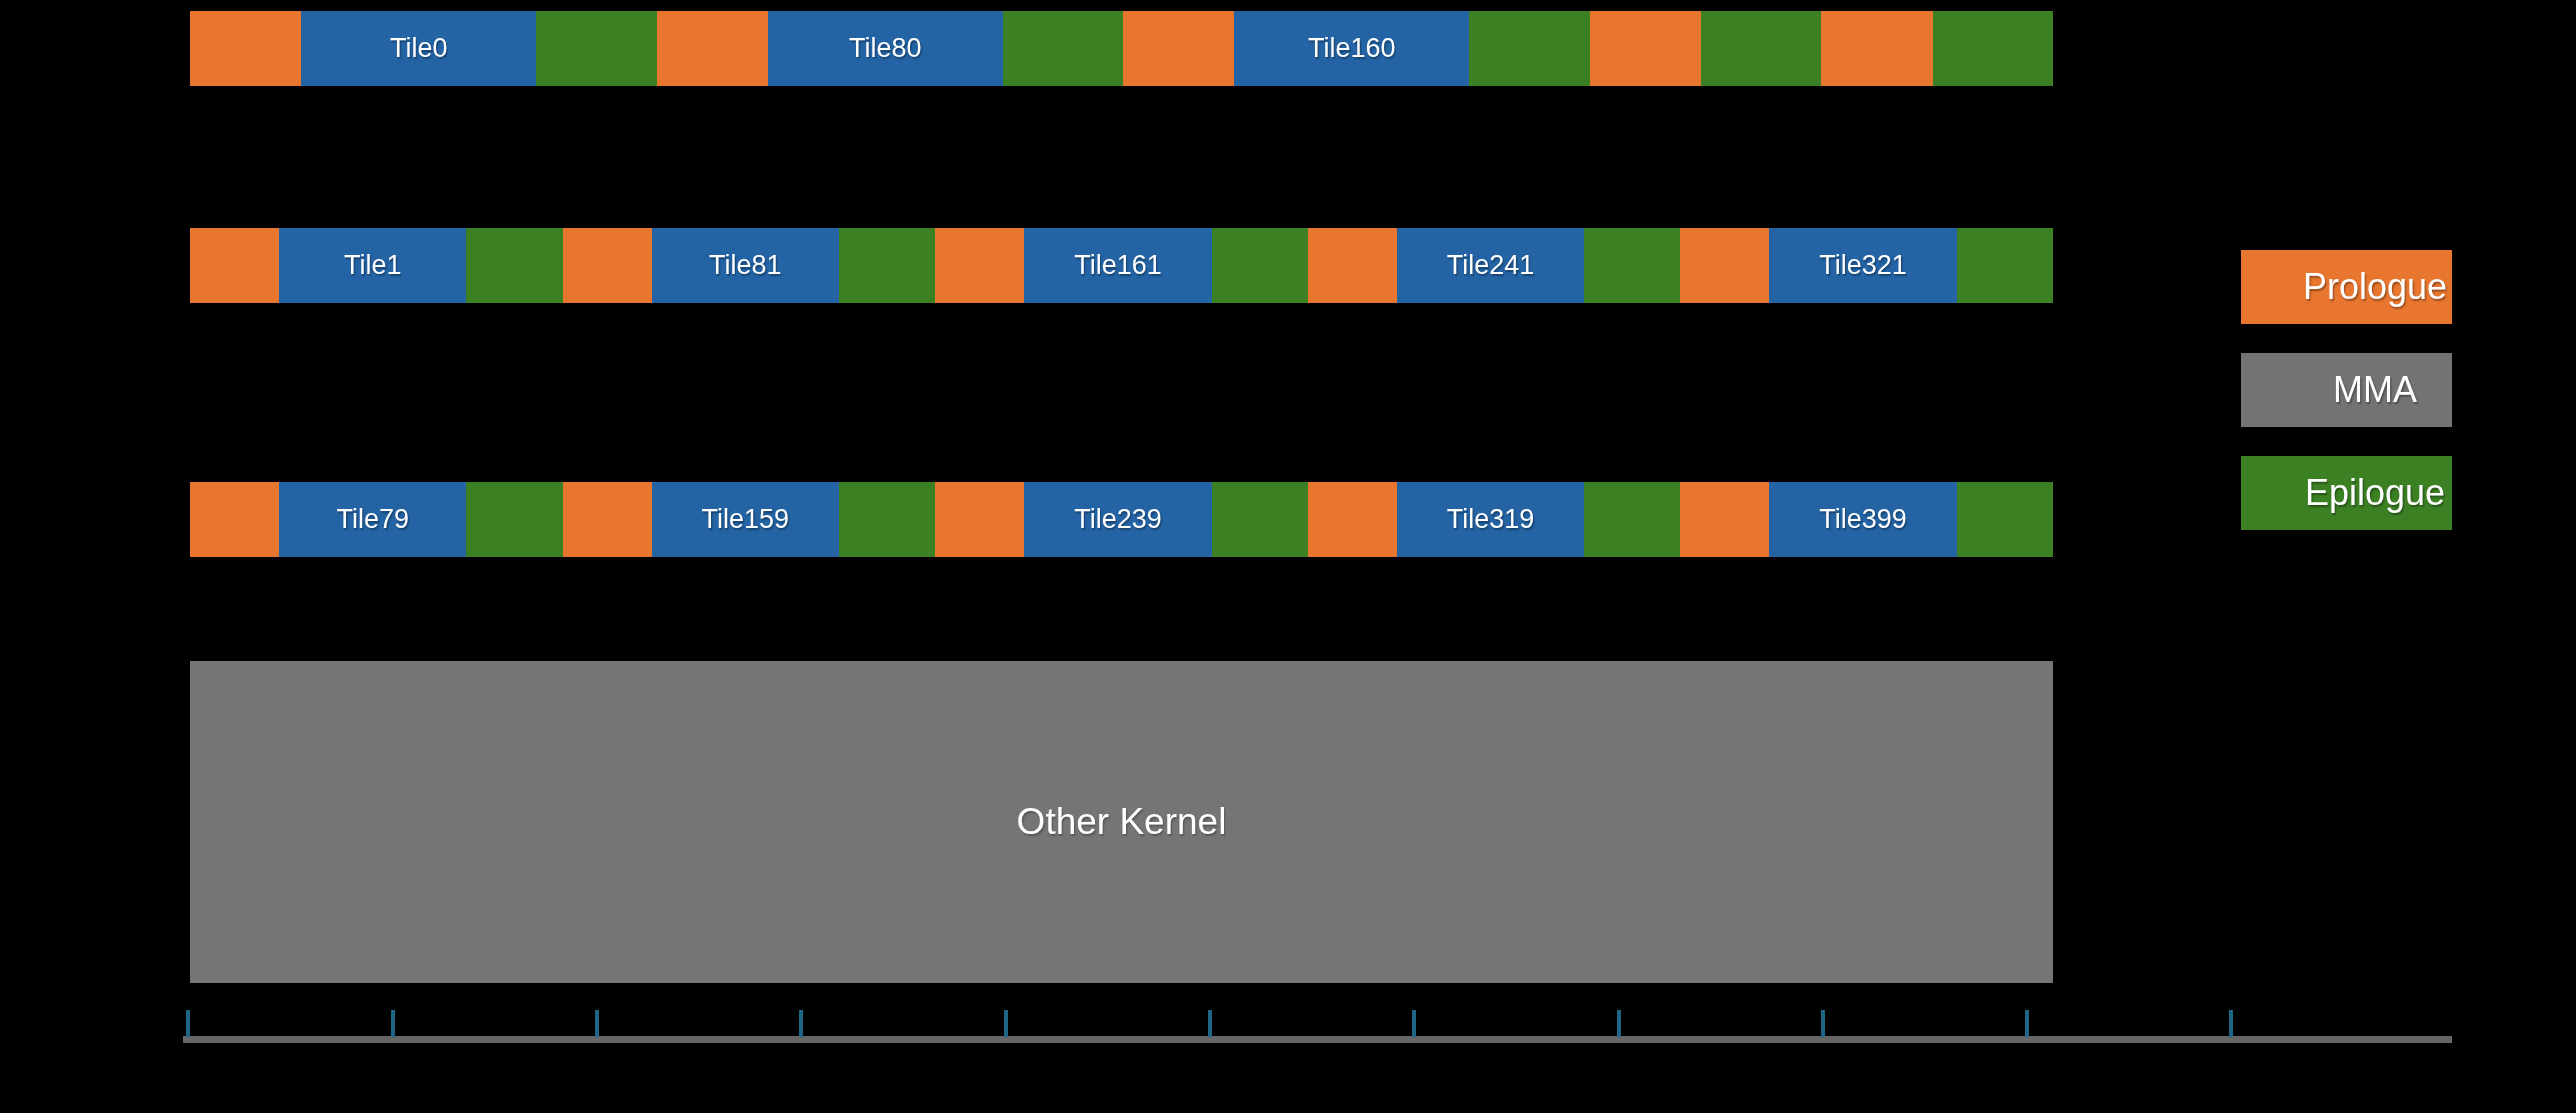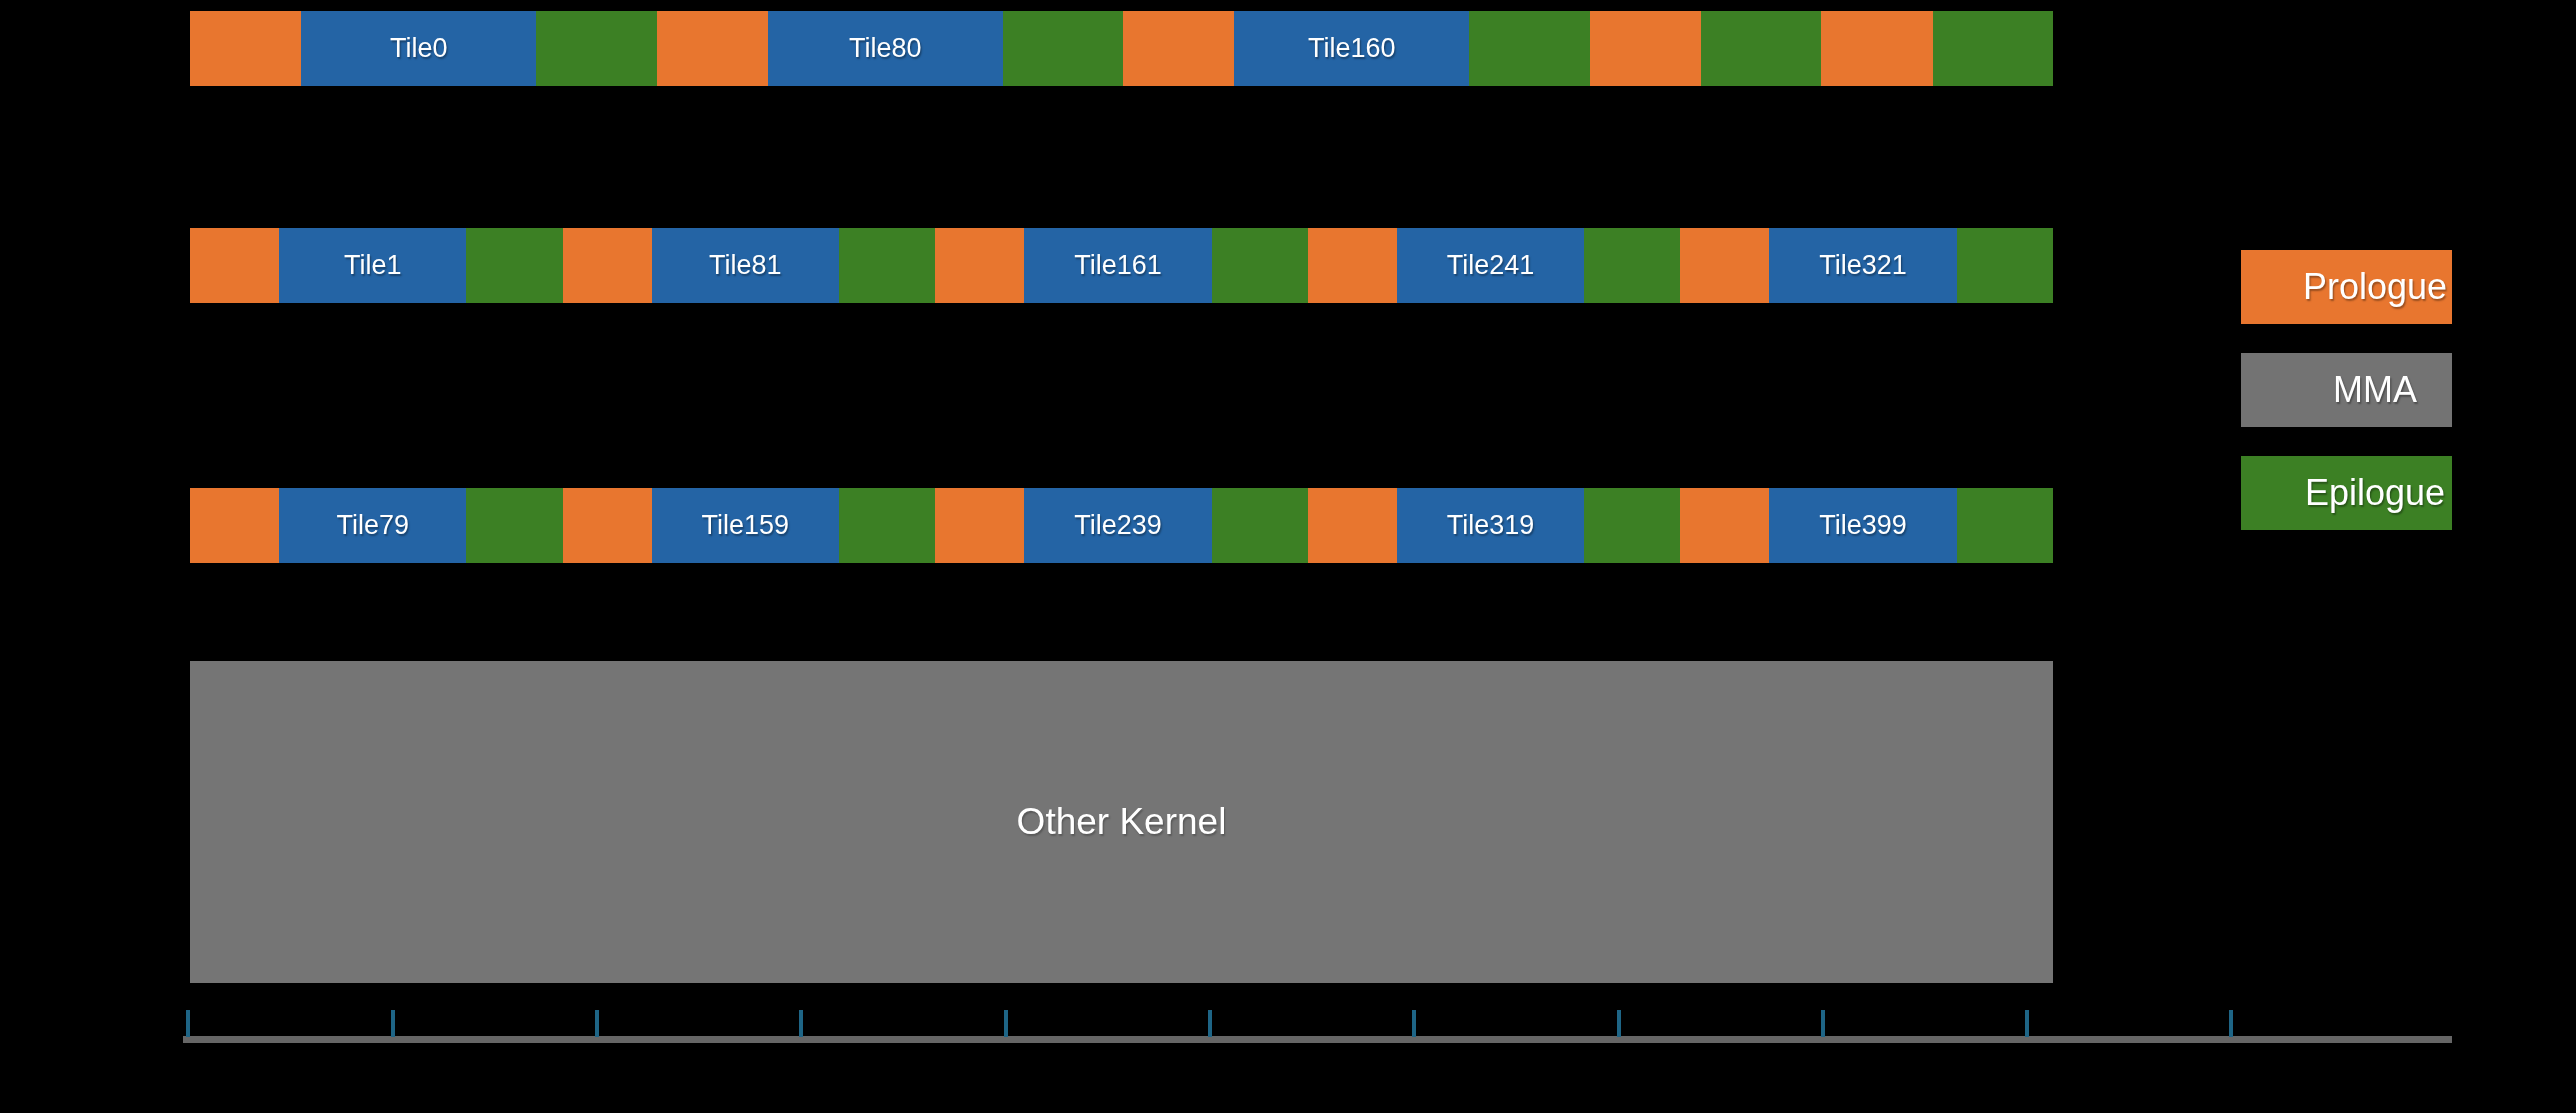--- a/index.html
+++ b/index.html
@@ -23,21 +23,21 @@
     flex:316 0 0;background:var(--c-mma);
     display:flex;align-items:center;justify-content:center;
     color:var(--c-label_text,#fff);
     font-size:27px;font-weight:500;
     text-shadow:1.2px 1.8px 1.8px rgba(0,0,0,0.35);
     white-space:nowrap;
   }
   .seg.epilogue{flex:162 0 0;background:var(--c-epilogue);}
   #row-0{top:10.7px;}
   #row-1{top:228px;}
-  #row-2{top:482px;margin-top:6px;}
+  #row-2{top:482px;}
   
   .other-kernel{
     position:absolute;left:190px;top:661px;width:1863px;height:322px;
     background:var(--c-other_kernel);
     display:flex;align-items:center;justify-content:center;
     color:var(--c-label_text,#fff);font-size:37px;
     text-shadow:1.2px 1.8px 1.8px rgba(0,0,0,0.25);
   }
   
   .axis-line{

